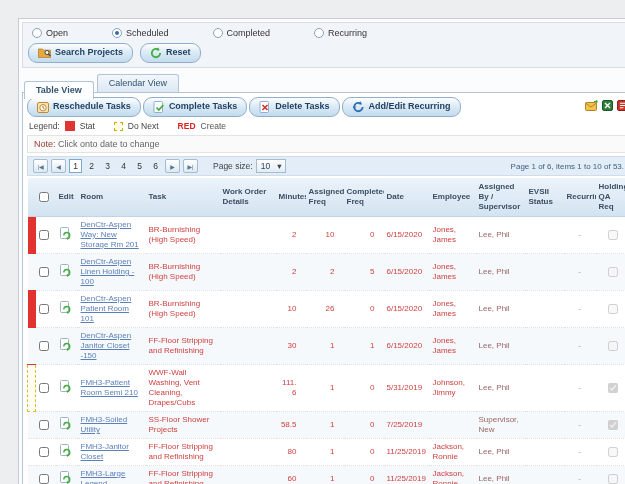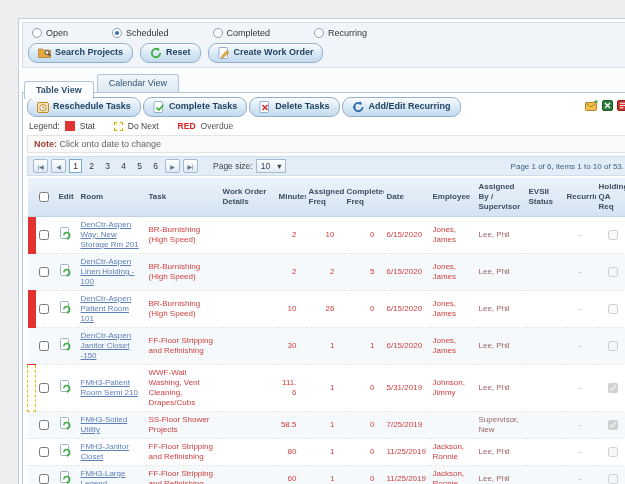--- a/index.html
+++ b/index.html
@@ -29,21 +29,21 @@
   .export-icons{display:flex;gap:4px;padding:3px 2px 0 0}
   .exp{cursor:pointer;display:inline-flex}
 
   .legend-row{display:flex;align-items:center;gap:5px;padding:4px 2px 4px;font-size:8.5px;color:#444}
   .legend-swatch-stat{width:10px;height:10px;background:#e23333;flex:none}
   .legend-swatch-donext{width:9px;height:9px;background:#fffdea;border:1px dashed #cfae00;flex:none;margin-left:14px}
   .legend-red{color:#dd2222;font-weight:bold;margin-left:14px}
   .legend-overdue{color:#555}
 
   .note-row{border:1px solid #e3e3e3;background:#fafafa;padding:3px 6px;color:#666}
-  .note-prefix{font-weight:bold;color:#9c4033}
+  .note-prefix{font-weight:normal;color:#9c4033}
 
   .pager{display:flex;align-items:center;background:#e2edf7;border:1px solid #d0dde8;margin-top:3px;padding:2px 5px;gap:3px;font-size:8.5px}
   .pager-btn{width:15px;height:14px;display:inline-flex;align-items:center;justify-content:center;background:linear-gradient(#ffffff,#dde9f3);border:1px solid #a6bbcd;border-radius:2px;font-size:6px;color:#5a7389;cursor:pointer}
   .page-num{min-width:13px;text-align:center;padding:1px 2px;color:#333;cursor:pointer}
   .page-num.current{border:1px solid #79a9cd;background:#fff}
   .page-size-label{margin-left:12px;color:#444}
   .page-size-select{display:inline-flex;align-items:center;justify-content:space-between;gap:7px;border:1px solid #a6bbcd;background:linear-gradient(#fff,#e2ecf4);padding:1px 4px;min-width:30px;cursor:pointer;color:#345}
   .pager-info{margin-left:auto;color:#3c6383;font-size:8px}
 
   table{border-collapse:collapse;table-layout:fixed;width:100%;margin-top:2px;font-size:8px;line-height:1.25}
@@ -96,29 +96,20 @@
           <span>Search Projects</span>
         </button>
         <button class="btn">
           <span class="bicon">
             <svg width="12" height="12" viewBox="0 0 12 12">
               <path d="M10.2 6a4.2 4.2 0 1 1-1.4-3.1" fill="none" stroke="#3fae3f" stroke-width="1.8"></path>
               <path d="M8.2 0.2l1.4 3.4 -3.4 -0.4z" fill="#3fae3f"></path>
             </svg>
           </span>
           <span>Reset</span>
-        </button>
-        <button class="btn">
-          <span class="bicon">
-            <svg width="12" height="12" viewBox="0 0 12 12">
-              <rect x="1" y="0.5" width="8.5" height="11" rx="1" fill="#fff" stroke="#8fb0d0"></rect>
-              <path d="M4 8.5l5-5 1.8 1.8-5 5-2.4 0.6z" fill="#e9a83c" stroke="#a97a24" stroke-width="0.5"></path>
-            </svg>
-          </span>
-          <span>Create Work Order</span>
         </button>
       </div>
   </div>
 
   <div class="tabs" id="tabs">
       <div class="tab active">Table View</div>
       <div class="tab">Calendar View</div>
     </div>
 
   <div class="main-panel">
@@ -187,21 +178,21 @@
         </div>
     </div>
 
     <div class="legend-row">
       <span>Legend:</span>
       <span class="legend-swatch-stat"></span>
       <span>Stat</span>
       <span class="legend-swatch-donext"></span>
       <span>Do Next</span>
       <span class="legend-red">RED</span>
-      <span class="legend-overdue">Overdue</span>
+      <span class="legend-overdue">Create</span>
     </div>
 
     <div class="note-row">
       <span class="note-prefix">Note:</span>
       <span>Click onto date to change</span>
     </div>
 
     <div class="pager" id="pager-top">
         <span class="pager-btn">|◀</span>
         <span class="pager-btn">◀</span>

